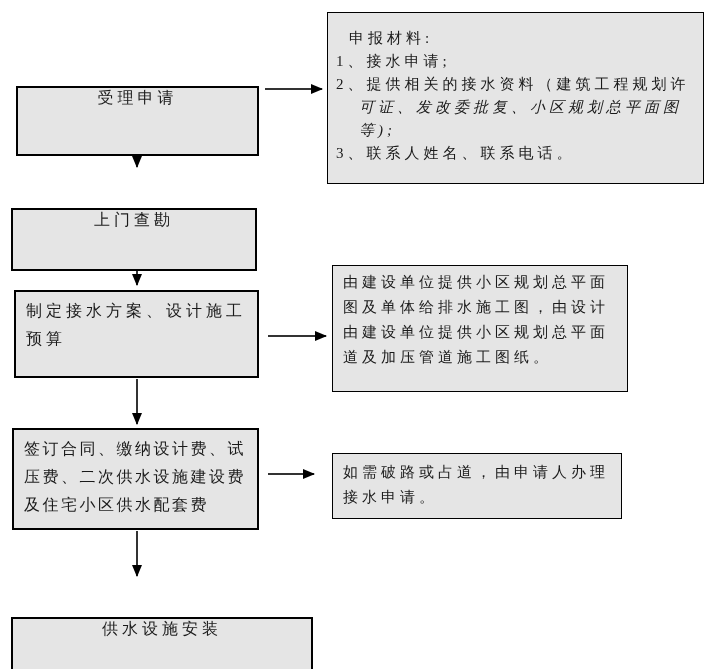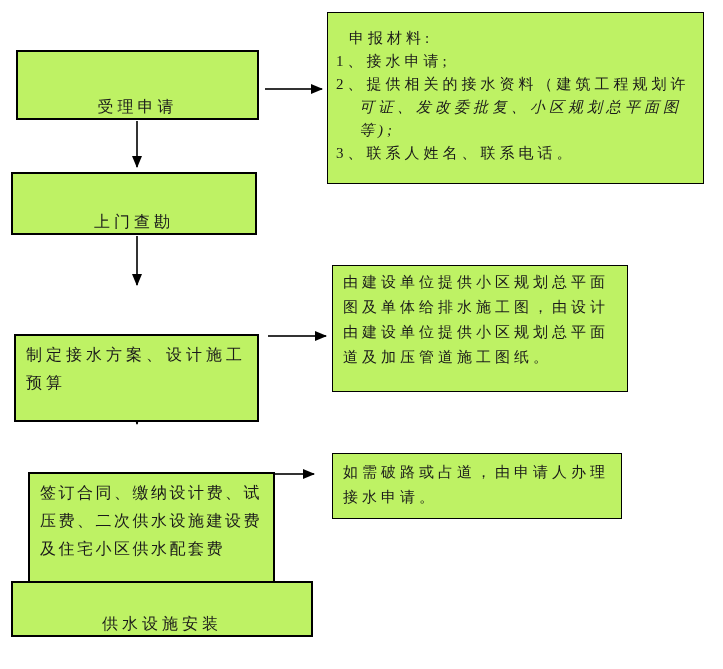--- a/index.html
+++ b/index.html
@@ -19,55 +19,55 @@
   .arrows {
     position: absolute;
     left: 0;
     top: 0;
     width: 723px;
     height: 669px;
   }
   .box {
     position: absolute;
     box-sizing: border-box;
-    background: #bef264;
+    background: #e5e5e5;
   }
   .step {
     border: 2px solid #000000;
   }
   .note {
     border: 1.5px solid #000000;
     font-size: 15px;
     letter-spacing: 4px;
   }
   .center {
     display: flex;
-    align-items: flex-end;
+    align-items: flex-start;
     justify-content: center;
+    margin-top: 36px;
   }
   .step-label {
     font-size: 16px;
     letter-spacing: 4px;
     white-space: nowrap;
   }
   .multiline {
     padding: 5px 8px 0 10px;
     font-size: 16px;
     line-height: 28px;
-    margin-top: 44px;
   }
   .ls4 { letter-spacing: 4px; }
   .ls2 { letter-spacing: 2.5px; }
   .line { white-space: nowrap; }
 
   
   .s1 { left: 16px;  top: 50px;  width: 243px; height: 70px;  }
   .s2 { left: 11px;  top: 172px; width: 246px; height: 63px;  }
   .s3 { left: 14px;  top: 290px; width: 245px; height: 88px;  }
-  .s4 { left: 28px;  top: 428px; width: 247px; height: 126px; }
+  .s4 { left: 12px;  top: 428px; width: 247px; height: 102px; }
   .s5 { left: 11px;  top: 581px; width: 302px; height: 56px;  }
 
   
   .n1 { left: 327px; top: 12px;  width: 377px; height: 172px; padding: 14px 4px 0 8px; line-height: 23px; }
   .n2 { left: 332px; top: 265px; width: 296px; height: 127px; padding: 4px 4px 0 10px; line-height: 25px; }
   .n3 { left: 332px; top: 441px; width: 290px; height: 66px;  padding: 6px 4px 0 10px;  line-height: 25px; margin-top: 12px; }
 
   
   .ind1 { padding-left: 13px; }
   .ind2 { padding-left: 23px; font-style: italic; }

